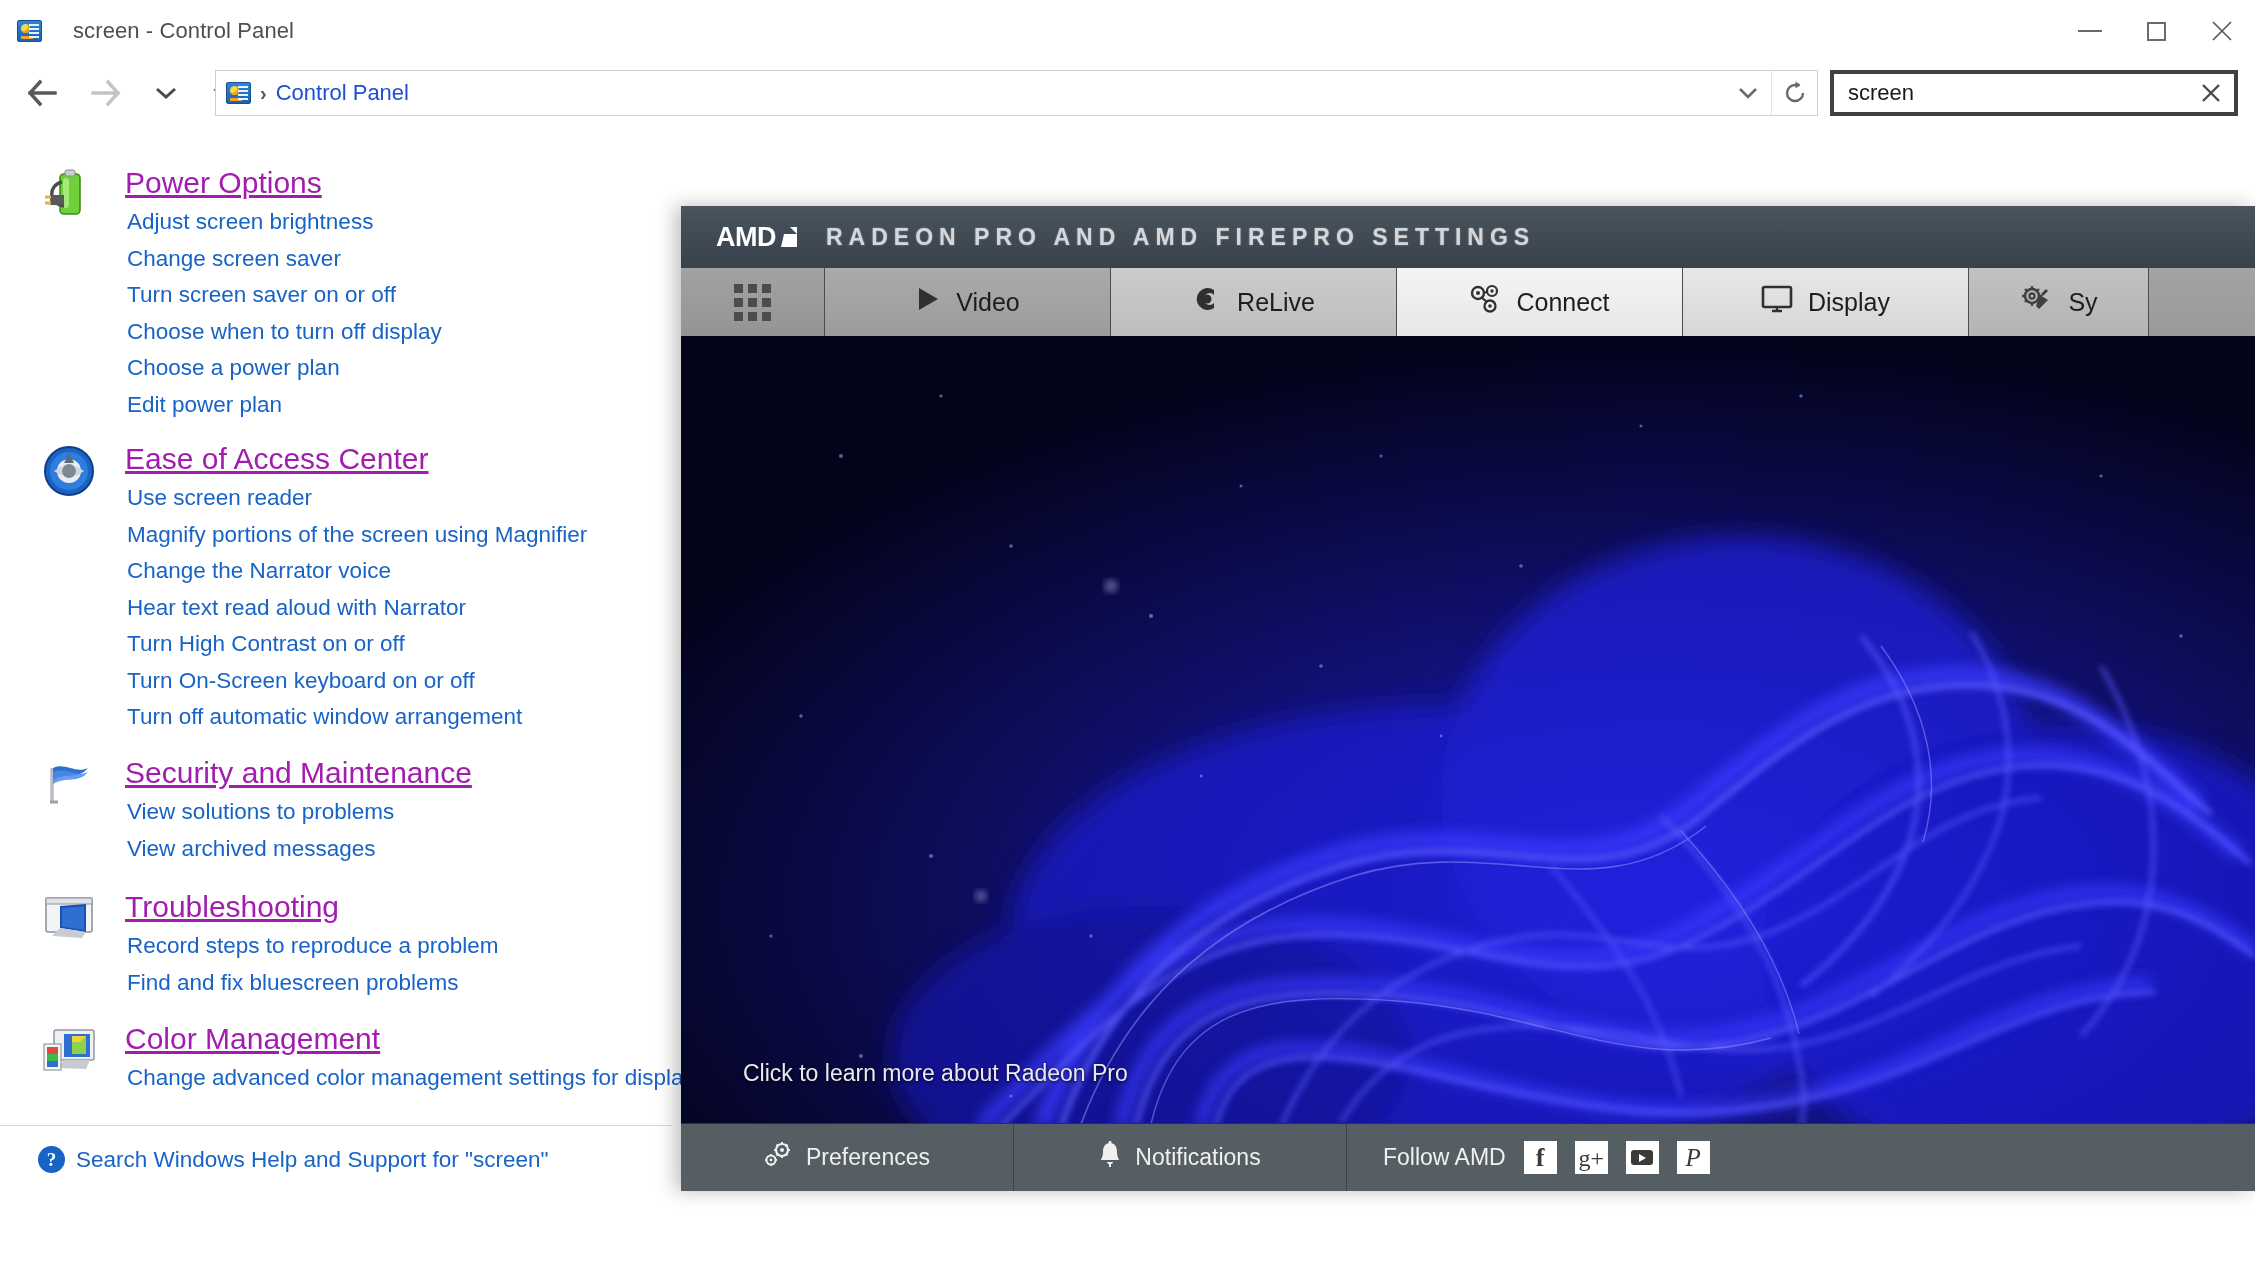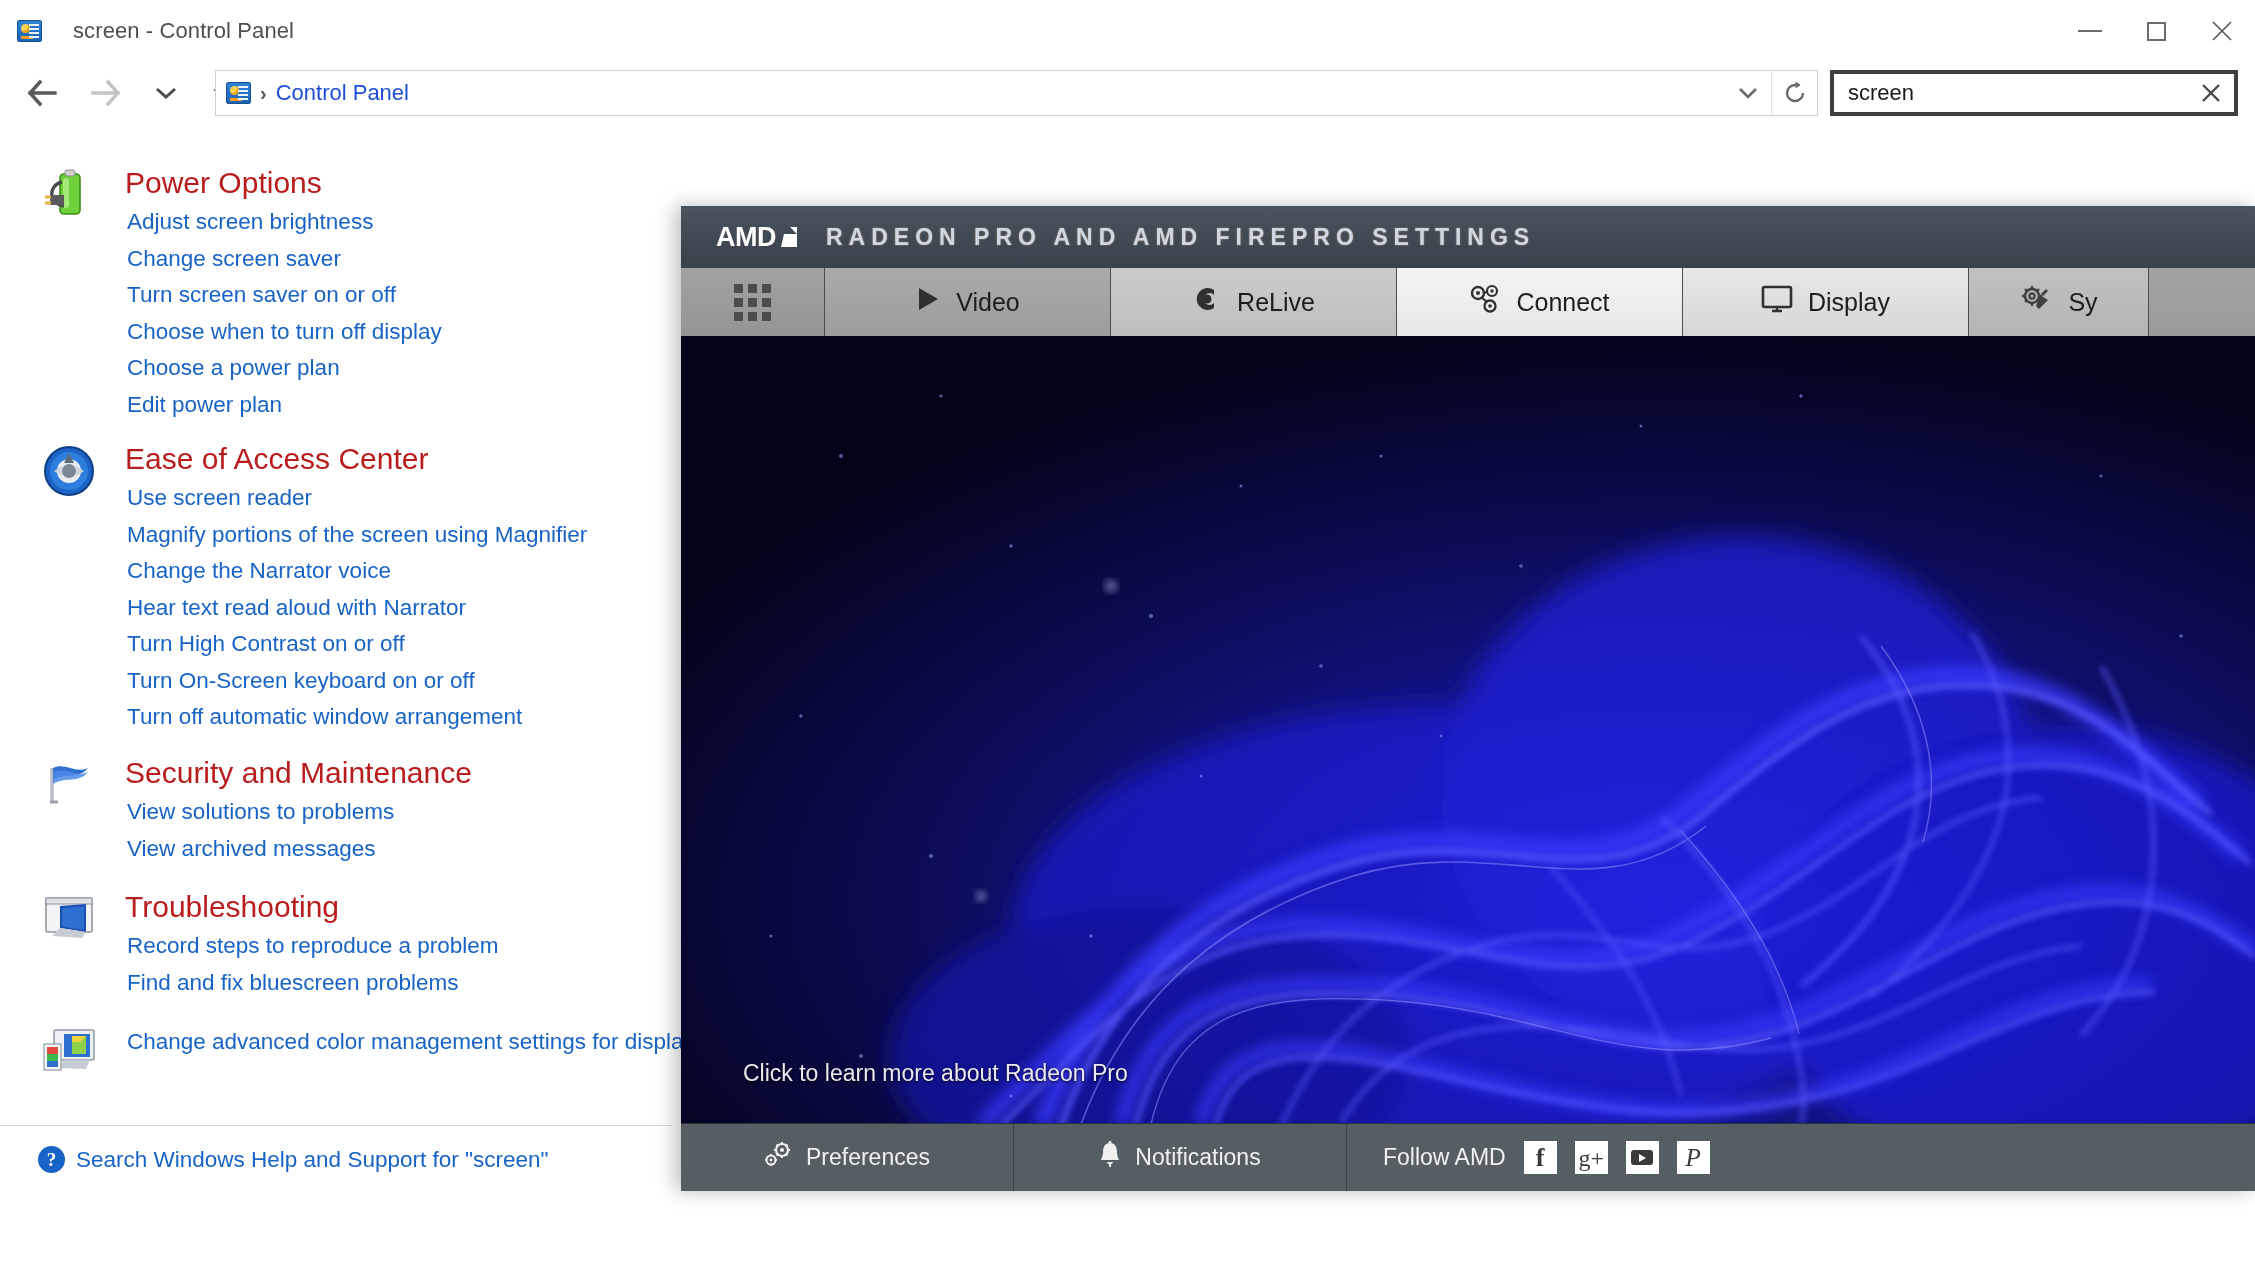--- a/index.html
+++ b/index.html
@@ -66,22 +66,22 @@
   .search-val { padding-left:14px; font-size:22px; color:#1a1a1a; flex:1;
                 border:none; outline:none; background:transparent;
                 font-family:"Liberation Sans", sans-serif; }
   .search-clear { width:46px; height:100%; display:flex; align-items:center; justify-content:center; }
 
   
   .results { position:absolute; left:0; top:124px; width:2255px; height:1025px;
              background:#fff; overflow:hidden; }
   .group { position:relative; padding-left:125px; }
   .group-icon { position:absolute; left:42px; width:54px; height:54px; }
-  .group-title { font-size:30px; color:#b91c1c; line-height:1.0; margin-bottom:6px;
-                 white-space:nowrap; }
+  .group-title { font-size:30px; color:#a21caf; line-height:1.0; margin-bottom:6px;
+                 white-space:nowrap;text-decoration:underline; }
   .group-link { font-size:22.5px; color:#1763c6; line-height:1.0; padding:7px 0 7px 2px;
                 white-space:nowrap; }
 
   .footer-sep { position:absolute; left:0; top:1125px; width:672px; height:1px; background:#d8d8d8; }
   .help-row { position:absolute; left:38px; top:1146px; display:flex; align-items:center; gap:11px; }
   .help-q { width:27px; height:27px; border-radius:50%; background:#1763c6; color:#fff;
             font-size:19px; font-weight:bold; display:flex; align-items:center;
             justify-content:center; font-family:"Liberation Serif", serif;}
   .help-text { font-size:22.5px; color:#1763c6; }
 
@@ -296,20 +296,21 @@
           <path d="M22,10 L48,10 L48,33 L22,33 Z" fill="#2f6fd0"></path>
           <path d="M30,12 L44,12 L44,30 L30,30 Z" fill="#8ed14a"></path>
           <path d="M30,12 L44,12 L38,18 L30,18 Z" fill="#f0d23c"></path>
           <path d="M22,36 L16,44 L44,45 L48,36 Z" fill="#c7ccd3"></path>
           <rect x="2" y="20" width="17" height="26" fill="#f6f7f9" stroke="#9aa1ab" stroke-width="1.3"></rect>
           <rect x="5" y="23" width="11" height="7" fill="#e0493c"></rect>
           <rect x="5" y="30" width="11" height="7" fill="#3cbb4c"></rect>
           <rect x="5" y="37" width="11" height="6" fill="#2f6fd0"></rect>
         </svg>
       </span>
+      <div class="group-title">Color Management</div>
       <div class="group-link">Change advanced color management settings for display</div>
     </div>
 
   </div>
 
   <div class="footer-sep"></div>
   <div class="help-row">
     <span class="help-q">?</span>
     <span class="help-text">Search Windows Help and Support for "screen"</span>
   </div>

